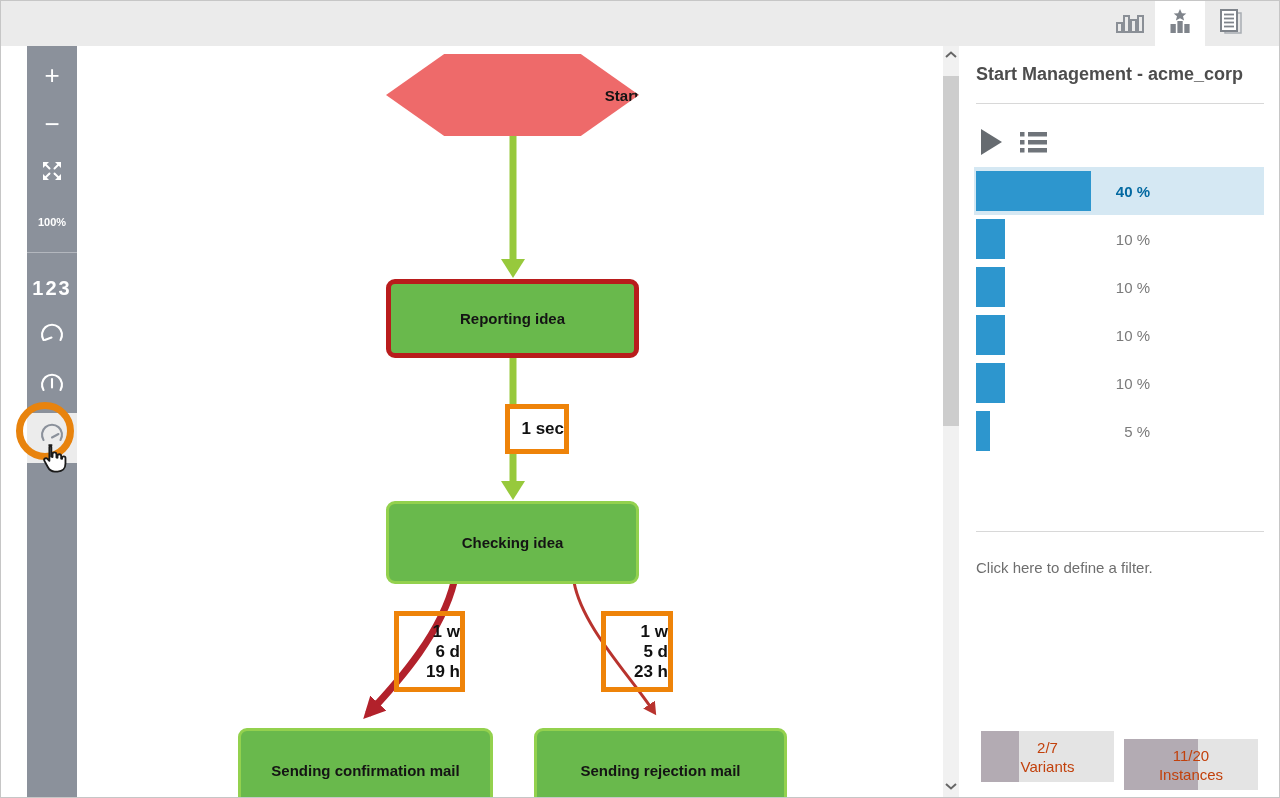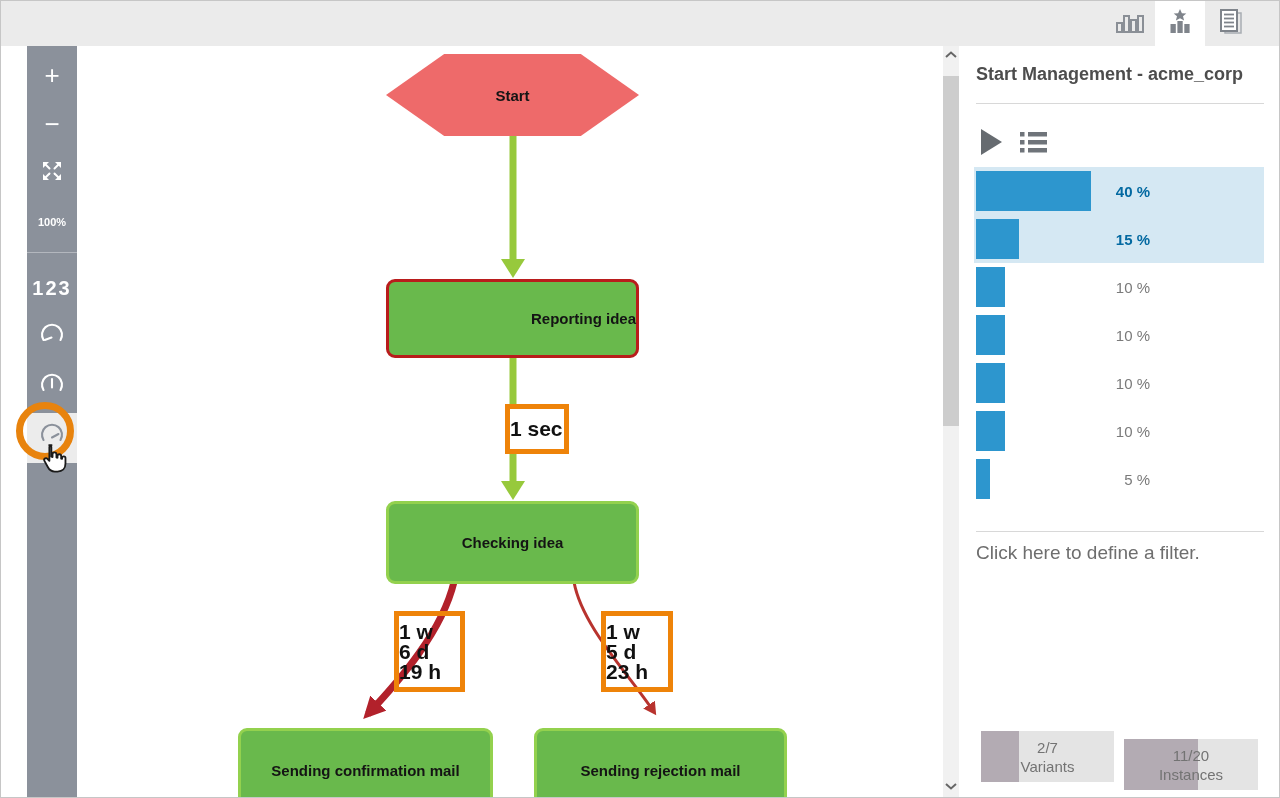--- a/index.html
+++ b/index.html
@@ -22,23 +22,23 @@
   .sb-numbers { font-size:20px; font-weight:700; letter-spacing:2px; height:20px; }
   .sb-gauge-active { height:50px; background:#ececec; }
   .ring { position:absolute; left:-11px; top:356px; width:58px; height:58px; border:7px solid #e8830d; border-radius:50%; z-index:40; pointer-events:none; }
   .hand { position:absolute; left:9px; top:397px; z-index:50; pointer-events:none; }
 
   
   .canvas { position:absolute; left:76px; top:45px; width:882px; height:751px; background:#fff; overflow:hidden; }
   .flow-svg { position:absolute; left:0; top:0; z-index:1; }
   .node { position:absolute; display:flex; align-items:center; justify-content:center; font-weight:700; font-size:15px; color:#141414; text-align:center; z-index:3; cursor:pointer; }
   .node-rect { background:#69b94c; border:3px solid #93d14e; border-radius:9px; }
-  .node-rect.yellow-border { border:3px solid #b91c1c;justify-content:flex-end; }
-  .node-hex { background:#ee6a6a; clip-path:polygon(0% 50%, 23% 0%, 77% 0%, 100% 50%, 77% 100%, 23% 100%); }
-  .edge-label { position:absolute; border:5px solid #ee8309; display:flex; flex-direction:column; align-items:flex-start; justify-content:center; font-weight:700; font-size:21px; color:#111; line-height:20px; z-index:5; }
+  .node-rect.yellow-border { border:5px solid #b91c1c; }
+  .node-hex { background:#ee6a6a; clip-path:polygon(0% 50%, 23% 0%, 77% 0%, 100% 50%, 77% 100%, 23% 100%);justify-content:flex-end; }
+  .edge-label { position:absolute; border:5px solid #ee8309; display:flex; flex-direction:column; align-items:flex-end; justify-content:center; font-weight:700; font-size:17px; color:#111; line-height:20px; z-index:5; }
   .edge-label.solid { background:#fff; }
 
   
   .vscroll { position:absolute; right:0; top:0; width:16px; height:751px; background:#f1f1f1; z-index:6; }
   .vscroll .btn { position:absolute; left:0; width:16px; height:17px; display:flex; align-items:center; justify-content:center; cursor:pointer; }
   .vscroll .btn.up { top:0; } .vscroll .btn.down { bottom:2px; }
   .vscroll .thumb { position:absolute; left:0; top:30px; width:16px; height:350px; background:#cdcdcd; cursor:pointer; }
 
   
   .rpanel { position:absolute; left:958px; top:45px; width:321px; height:751px; background:#fff; z-index:10; }
@@ -46,24 +46,24 @@
   .rp-div1 { position:absolute; left:17px; top:57px; width:288px; border-top:1px solid #d8d8d8; }
   .rp-icons { position:absolute; left:22px; top:82px; height:28px; display:flex; align-items:center; gap:18px; }
   .rp-icons .icbtn { cursor:pointer; display:flex; align-items:center; }
   .variants { position:absolute; left:15px; top:121px; width:290px; }
   .vrow { position:relative; height:48px; display:flex; align-items:center; cursor:pointer; }
   .vrow.selected { background:#d5e8f3; }
   .vbar { margin-left:2px; height:40px; background:#2d96ce; }
   .vlabel { position:absolute; left:110px; width:66px; text-align:right; font-size:15px; color:#7a7a7a; }
   .vrow.selected .vlabel { font-weight:700; color:#0369a1; }
   .rp-div2 { position:absolute; left:17px; top:485px; width:288px; border-top:1px solid #d8d8d8; }
-  .rp-filter { position:absolute; left:17px; top:496px; font-size:19px; color:#6e6e6e; cursor:pointer; }
+  .rp-filter { position:absolute; left:17px; top:513px; font-size:15px; color:#6e6e6e; cursor:pointer; }
   .stat { position:absolute; top:685px; height:51px; background:#e4e4e4; overflow:hidden; cursor:pointer; }
   .stat .fill { position:absolute; left:0; top:0; height:100%; background:#b3abb3; }
-  .stat .txt { position:relative; z-index:2; height:100%; display:flex; flex-direction:column; align-items:center; justify-content:center; font-size:15px; color:#737373; line-height:19px; text-align:center; }
+  .stat .txt { position:relative; z-index:2; height:100%; display:flex; flex-direction:column; align-items:center; justify-content:center; font-size:15px; color:#c2410c; line-height:19px; text-align:center; }
   .stat.s0 { left:22px; width:133px; }
   .stat.s1 { left:165px; width:134px;margin-top:8px; }
 </style>
 </head>
 <body>
 
 <div class="app">
 
   <div class="topbar">
     <div class="topbar-tabs">
@@ -252,24 +252,20 @@
             <rect x="8" y="17" width="19" height="4.5"></rect>
         </svg>
       </span>
     </div>
 
     <div class="variants">
       <div class="vrow selected">
           <div class="vbar" style="width: 115px;"></div>
           <div class="vlabel">40 %</div>
         </div>
-      <div class="vrow selected">
-          <div class="vbar" style="width: 43.125px;"></div>
-          <div class="vlabel">15 %</div>
-        </div>
       <div class="vrow">
           <div class="vbar" style="width: 28.75px;"></div>
           <div class="vlabel">10 %</div>
         </div>
       <div class="vrow">
           <div class="vbar" style="width: 28.75px;"></div>
           <div class="vlabel">10 %</div>
         </div>
       <div class="vrow">
           <div class="vbar" style="width: 28.75px;"></div>

